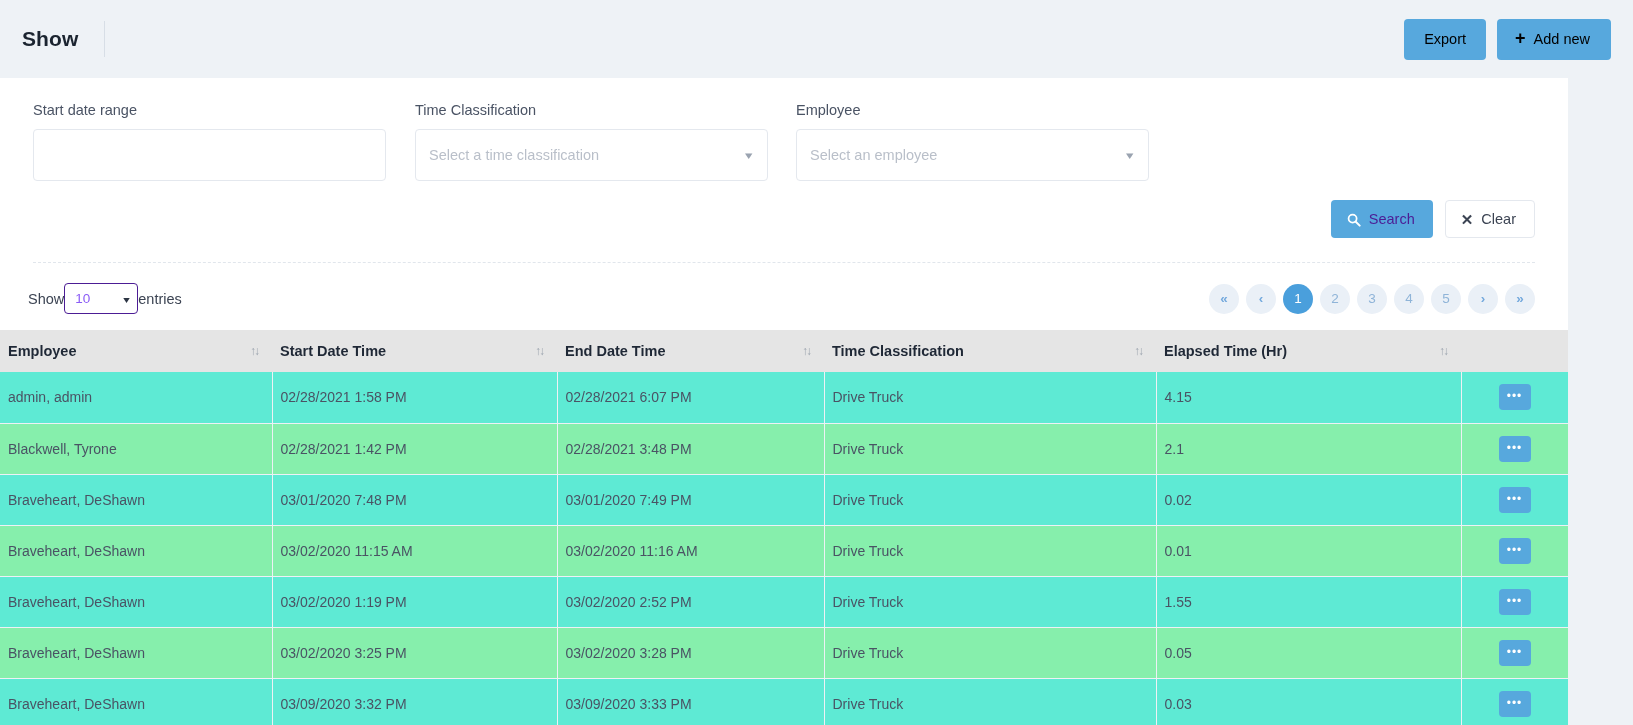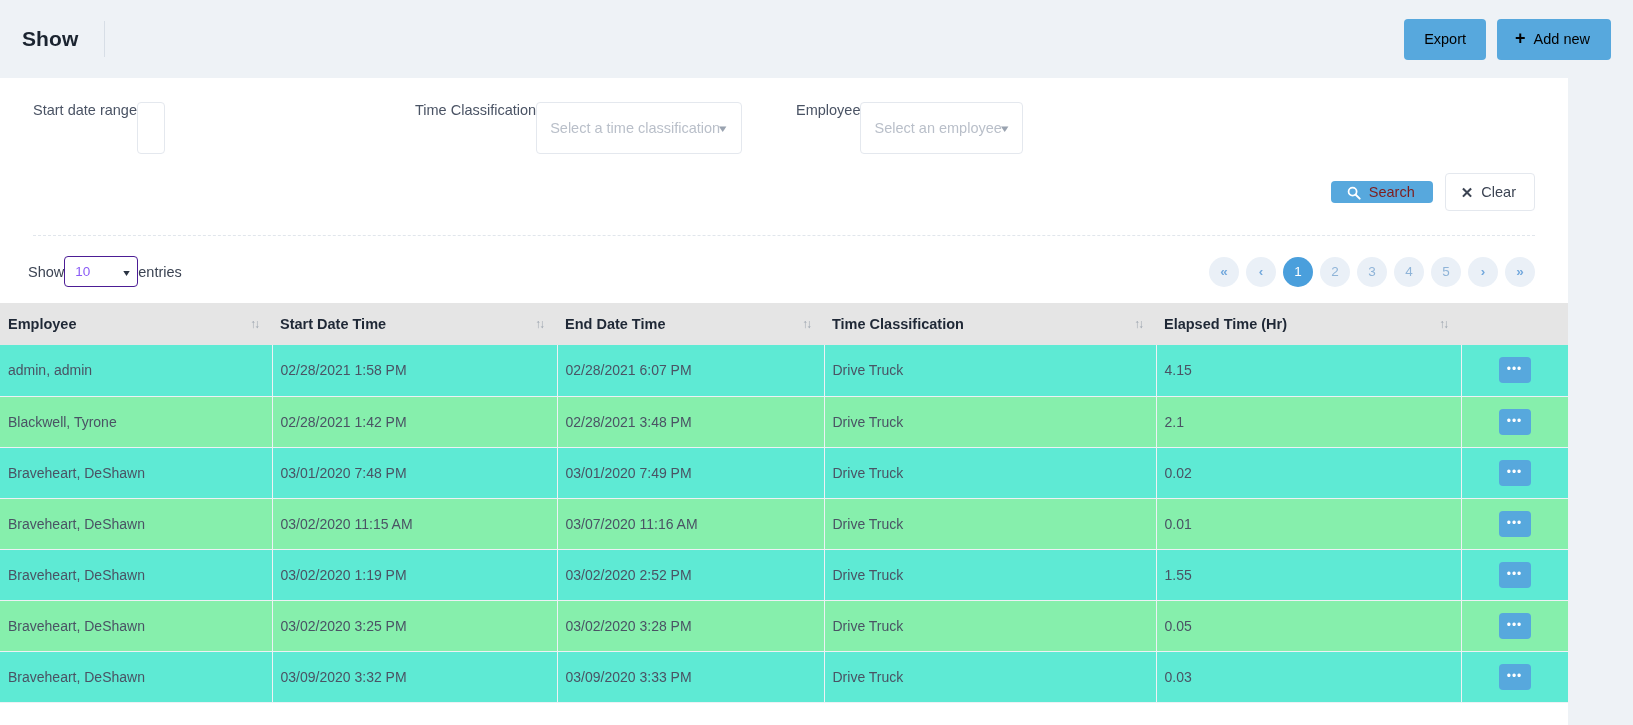--- a/index.html
+++ b/index.html
@@ -77,21 +77,21 @@
   
   .filters {
     padding: 24px 33px 0 33px;
   }
   .filter-row {
     display: flex;
     gap: 0;
   }
   .field {
     display: flex;
-    flex-direction: row;
+    flex-direction: column;
   }
   .field.f1 { width: 353px; margin-right: 29px; }
   .field.f2 { width: 353px; margin-right: 28px; }
   .field.f3 { width: 353px; }
   .field-label {
     font-size: 14.5px;
     color: #4a5364;
     margin-bottom: 11px;
   }
   .input-box {
@@ -118,22 +118,22 @@
   }
   .filter-actions {
     display: flex;
     justify-content: flex-end;
     align-items: center;
     gap: 12px;
     padding: 19px 0 0 0;
   }
   .btn-search {
     background: #57a8dd;
-    color: #7f1d1d;
-    height: 22px;
+    color: #4c1d95;
+    height: 38px;
     padding: 0 18px 0 16px;
     font-size: 14.5px;
   }
   .btn-clear {
     background: #fff;
     color: #3c4453;
     border: 1px solid #e4e8ee;
     height: 38px;
     padding: 0 18px 0 15px;
     font-size: 14.5px;
@@ -427,21 +427,21 @@
             <td class="first-cell">Braveheart, DeShawn</td>
             <td>03/01/2020 7:48 PM</td>
             <td>03/01/2020 7:49 PM</td>
             <td>Drive Truck</td>
             <td>0.02</td>
             <td class="actions-cell"><button class="dots-btn">•••</button></td>
           </tr>
           <tr class="even">
             <td class="first-cell">Braveheart, DeShawn</td>
             <td>03/02/2020 11:15 AM</td>
-            <td>03/07/2020 11:16 AM</td>
+            <td>03/02/2020 11:16 AM</td>
             <td>Drive Truck</td>
             <td>0.01</td>
             <td class="actions-cell"><button class="dots-btn">•••</button></td>
           </tr>
           <tr class="odd">
             <td class="first-cell">Braveheart, DeShawn</td>
             <td>03/02/2020 1:19 PM</td>
             <td>03/02/2020 2:52 PM</td>
             <td>Drive Truck</td>
             <td>1.55</td>

